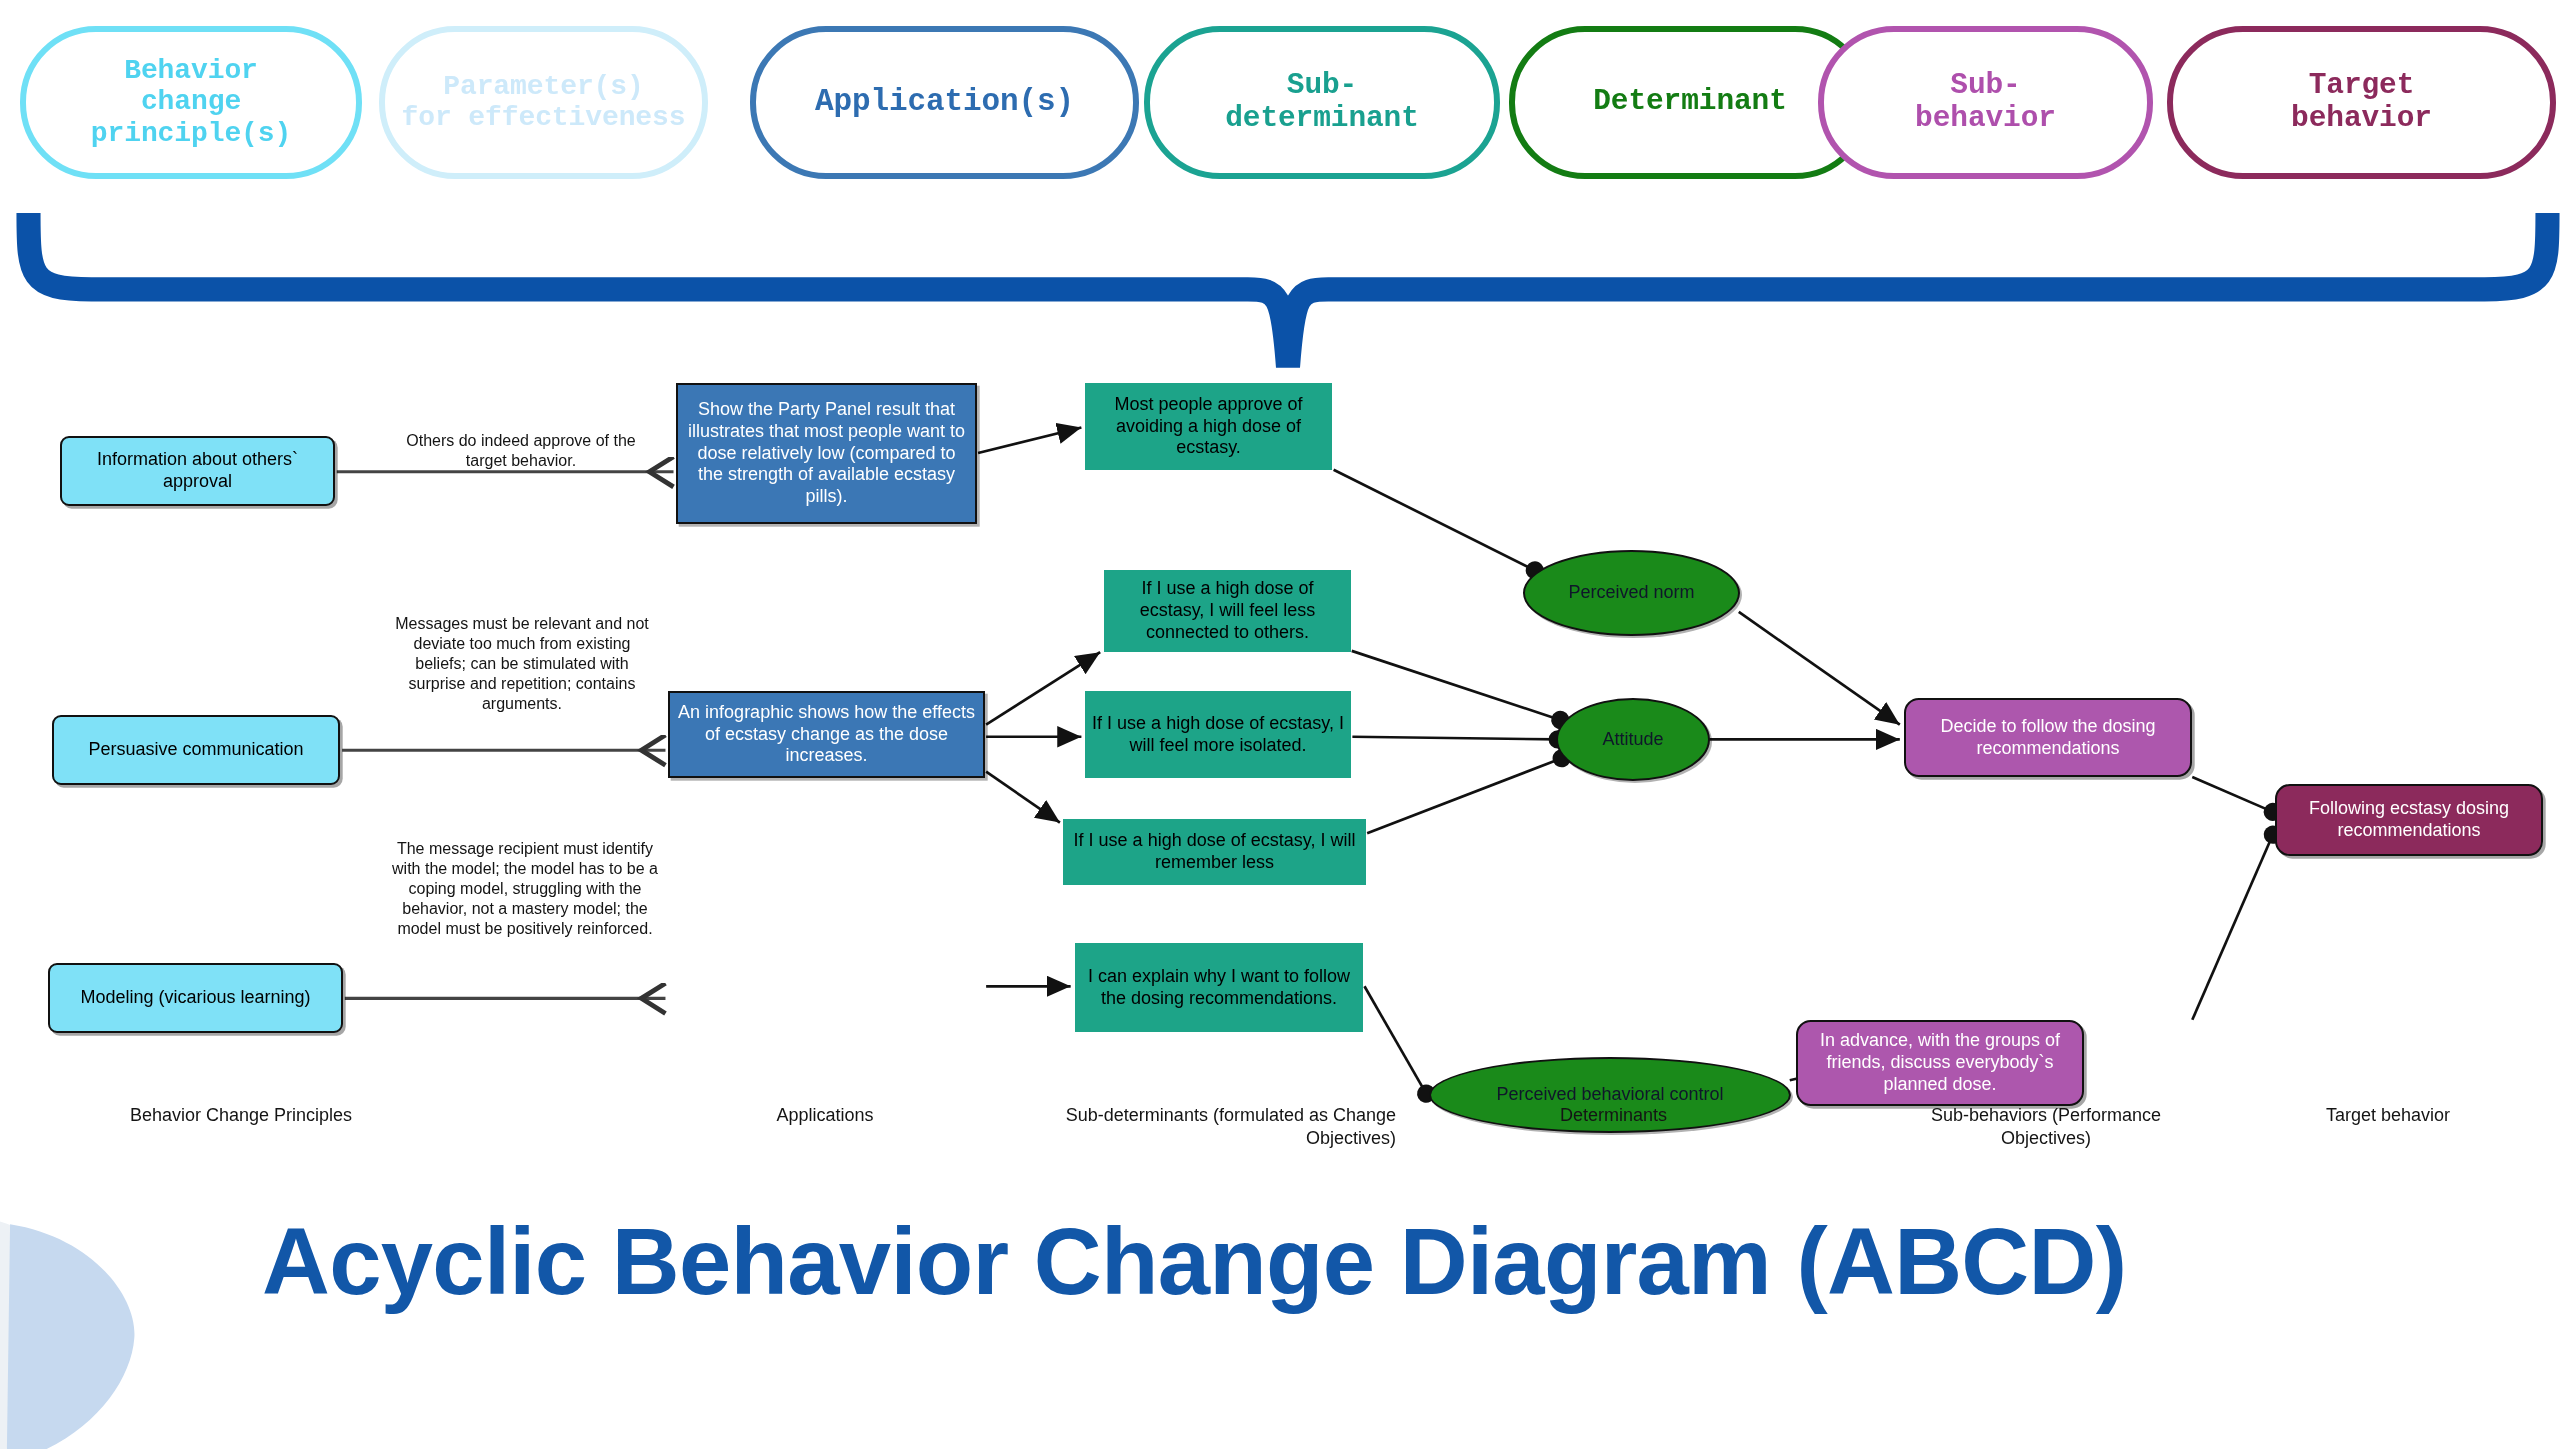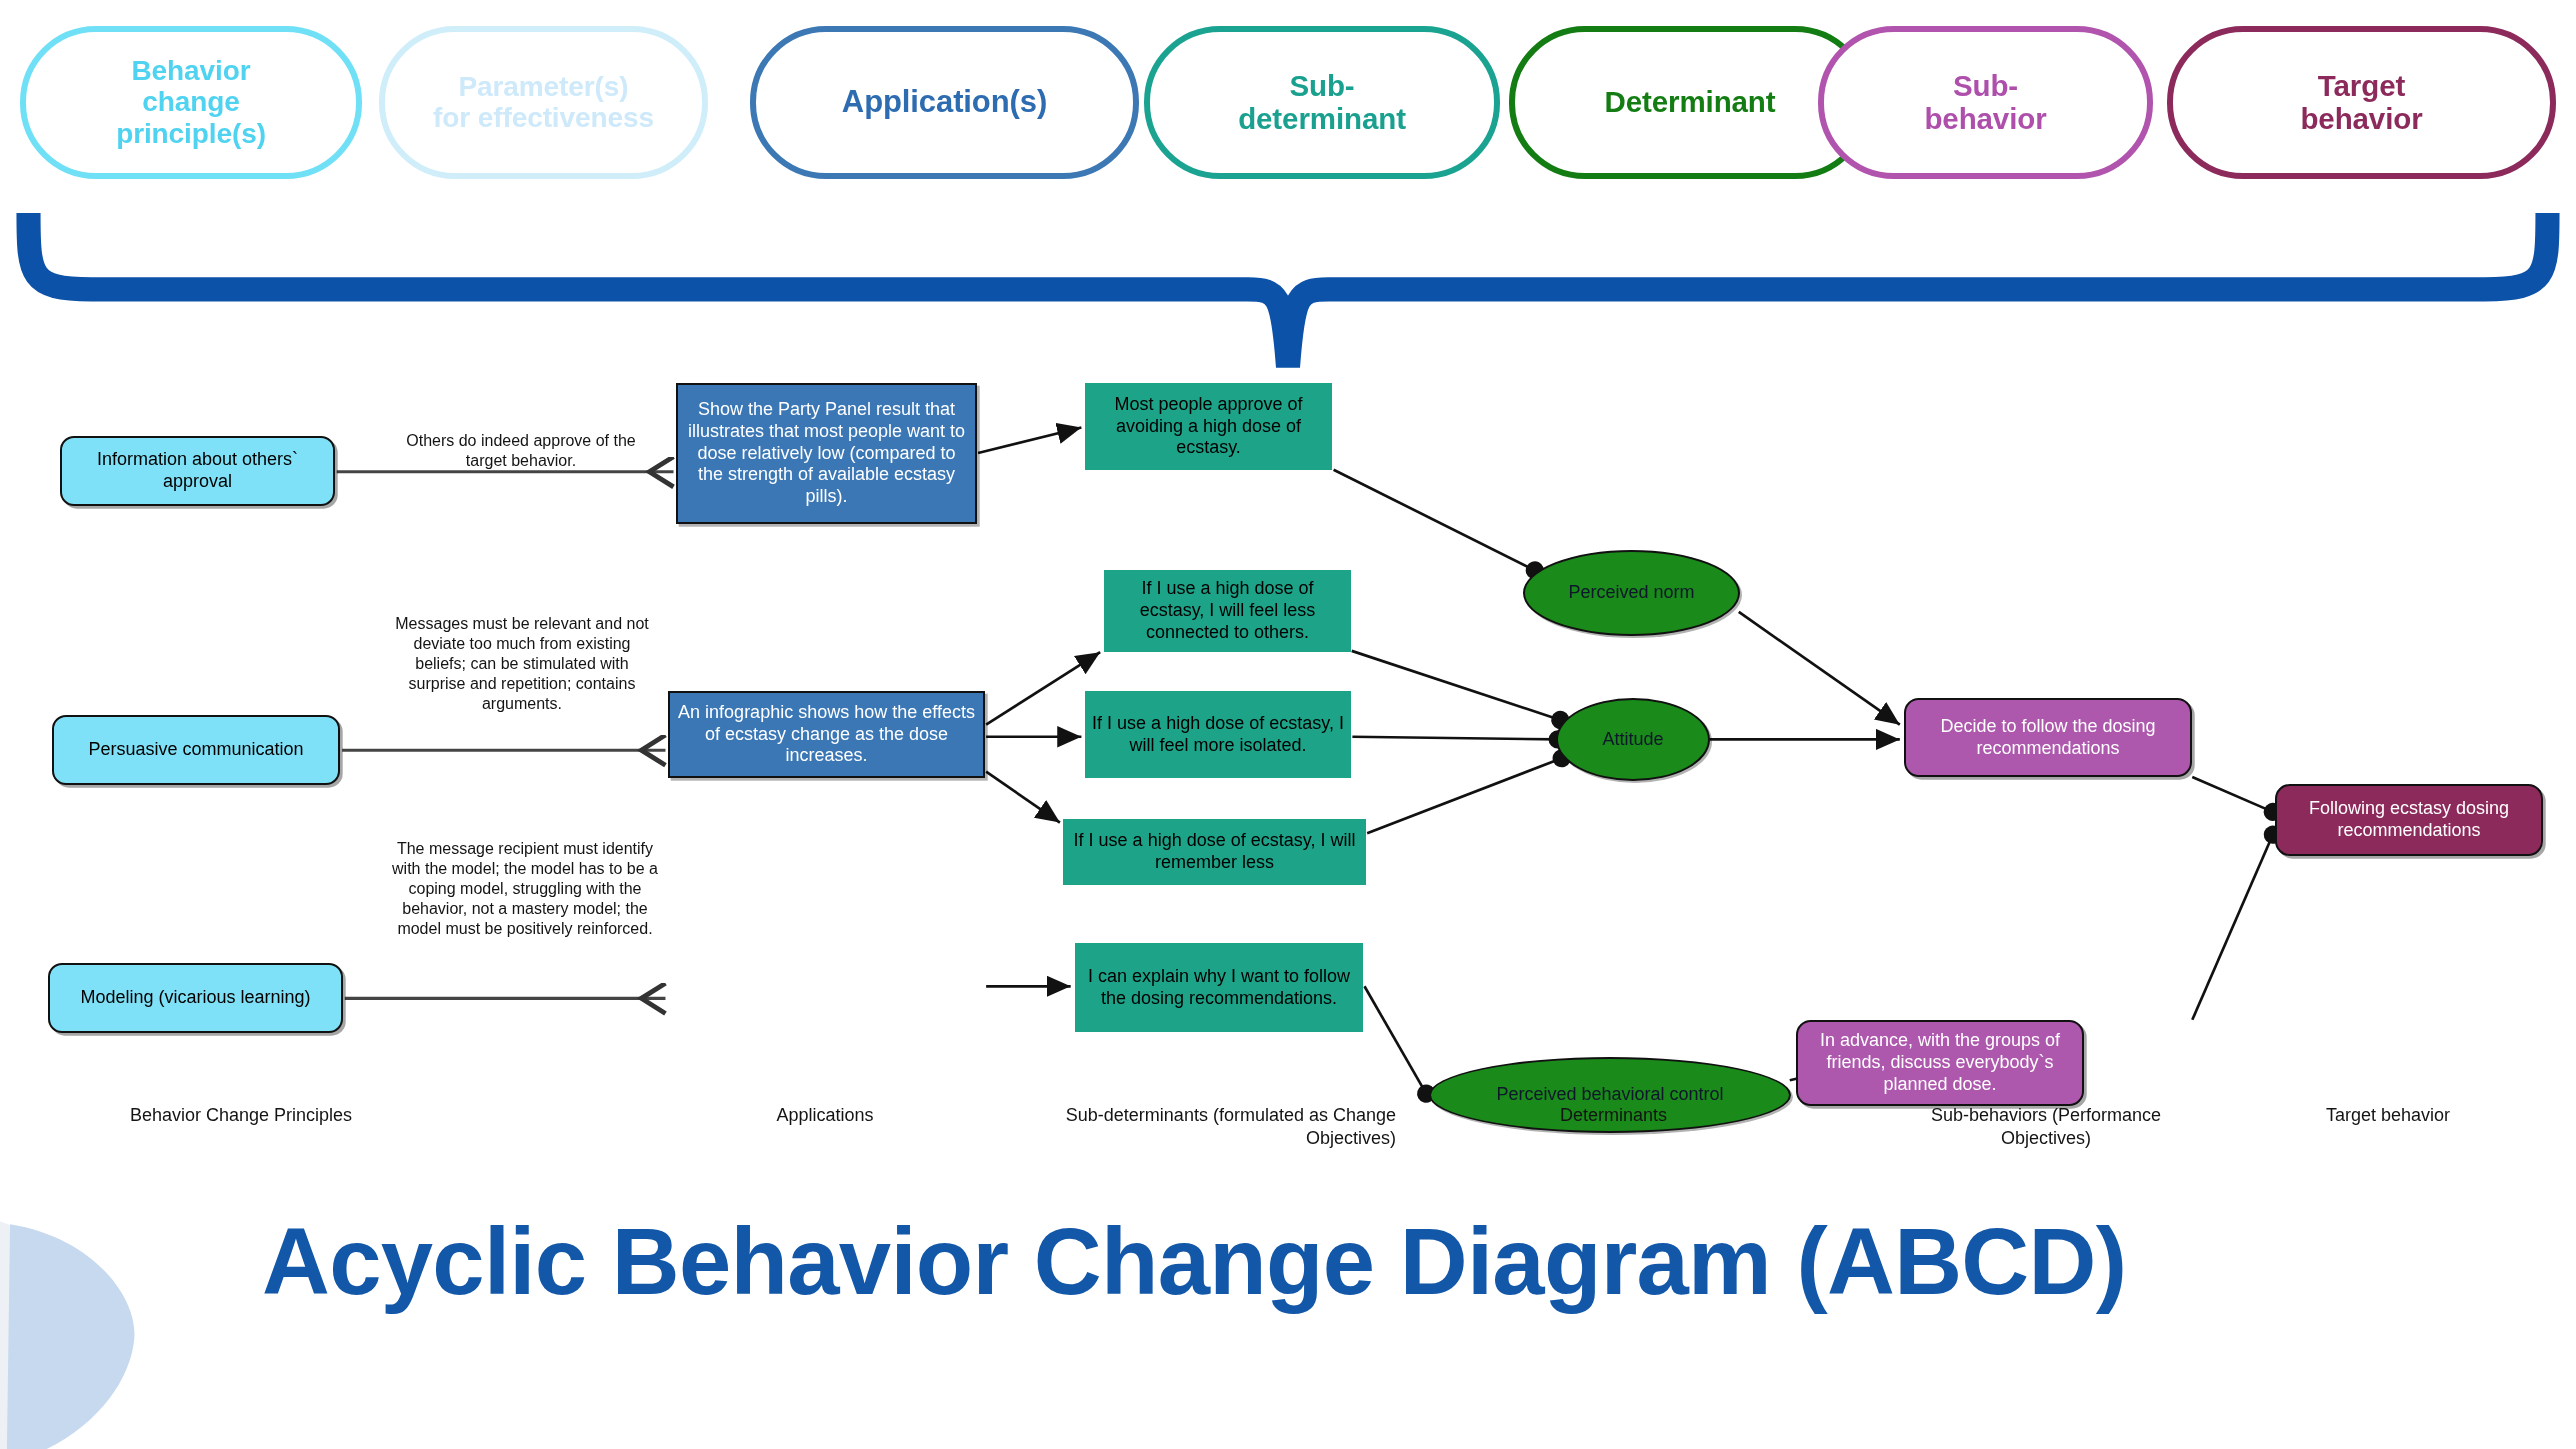--- a/index.html
+++ b/index.html
@@ -1,38 +1,38 @@
 <!DOCTYPE html>
 <html style="font-size:10.7px"><head>
 <meta charset="utf-8">
 <style>
   html,body{margin:0;padding:0;background:#ffffff;}
   body{width:2576px;height:1449px;position:relative;overflow:hidden;
        font-family:"Liberation Sans","DejaVu Sans",sans-serif;}
 
   
-  #header-row{position:absolute;left:0;top:0;width:2364px;height:201px;}
+  #header-row{position:absolute;left:0;top:0;width:2364px;height:201px;font-family:Liberation Mono, monospace;}
   .pill{position:absolute;top:25.5px;height:153px;border-radius:76px;
         background:#ffffff;display:flex;align-items:center;justify-content:center;
         text-align:center;box-sizing:border-box;}
   .pill .pill-label{font-weight:bold;line-height:1.12;letter-spacing:-0.1px;}
 
   
   #brace-wrap{position:absolute;left:0;top:300;width:2576px;height:174px;}
 
   
   #diagram{position:absolute;left:0;top:349px;width:2576px;height:805px;}
   #edges{position:absolute;left:0;top:0;width:2576px;height:805px;}
 
   .node{position:absolute;box-sizing:border-box;display:flex;align-items:center;
         justify-content:center;text-align:center;}
   .node span{display:block;width:100%;padding:0 6.7px;box-sizing:border-box;}
 
   
-  .bcp{background:#7FE1F7;border:2px solid #111111;border-radius:14px;
+  .bcp{background:#7FE1F7;border:2px solid #111111;border-radius:9px;
        color:#000000;font-size:18px;line-height:1.22;
        box-shadow:2.7px 2.7px 0 rgba(0,0,0,0.35);}
 
   
   .app{background:#3B77B5;border:2px solid #111111;color:#ffffff;
        font-size:18px;line-height:1.22;
        box-shadow:2.7px 2.7px 0 rgba(0,0,0,0.30);}
 
   
   .subdet{background:#1DA488;border:0;color:#000000;

